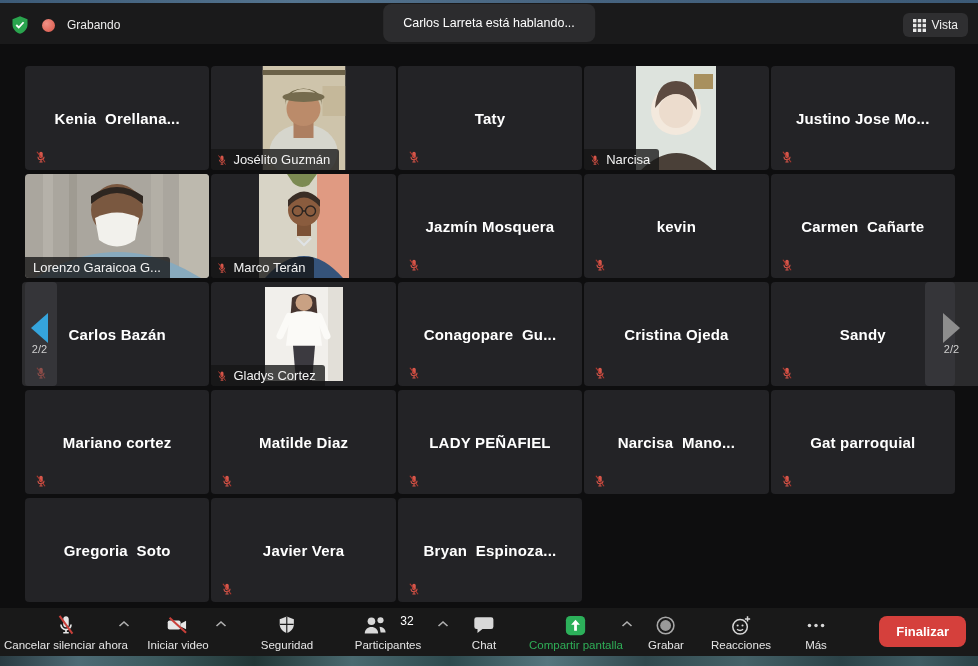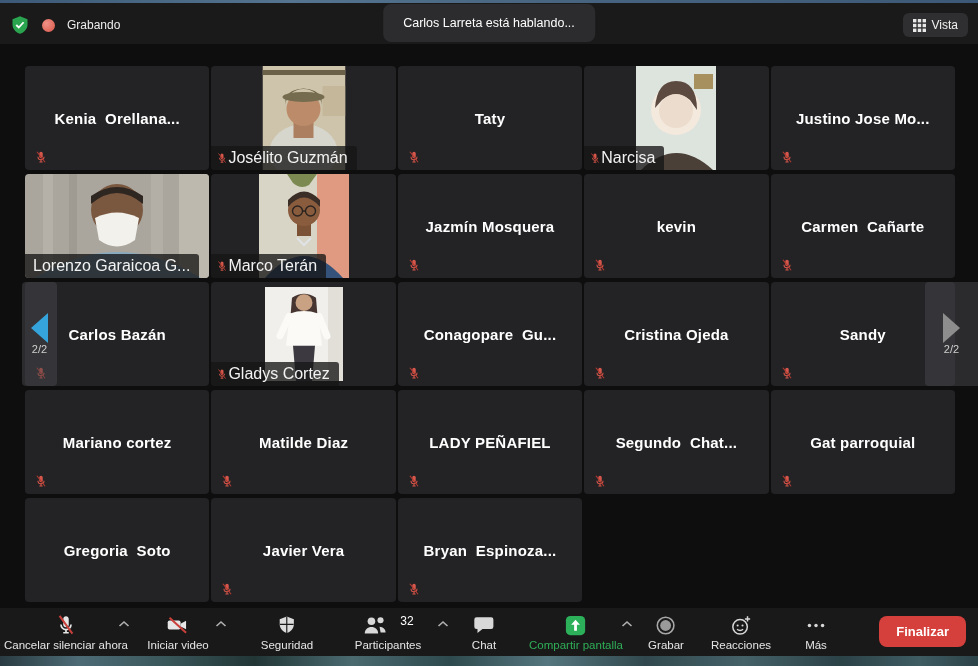--- a/index.html
+++ b/index.html
@@ -28,22 +28,22 @@
   .tile{background:#232326;border-radius:4px;position:relative;overflow:hidden;}
   .cname{position:absolute;inset:0;display:flex;align-items:center;justify-content:center;
     color:#fff;font-weight:700;font-size:15px;text-align:center;padding:0 6px;
     white-space:pre-wrap;letter-spacing:.2px;}
   .micwrap{position:absolute;left:9px;bottom:6px;width:14px;height:14px;}
   .micwrap svg{width:100%;height:100%;display:block;}
   .vid{position:absolute;top:0;bottom:0;left:50%;transform:translateX(-50%);}
   .vid svg{width:100%;height:100%;display:block;}
   .vid.inset{top:5px;bottom:5px;}
   .vlabel{position:absolute;left:0;bottom:0;background:rgba(22,22,22,.78);
-    color:#f2f2f2;font-size:16px;padding:3px 9px 3px 5px;display:flex;
-    align-items:center;border-radius:0 3px 0 0;max-width:96%;white-space:pre;}
+    color:#f2f2f2;font-size:13px;padding:3px 9px 3px 5px;display:flex;
+    align-items:center;gap:5px;border-radius:0 3px 0 0;max-width:96%;white-space:pre;}
   .vlabel .lmic{width:12px;height:12px;flex:none;}
   .vlabel .lmic svg{width:100%;height:100%;display:block;}
   .vlabel.nomic{padding-left:8px;}
   
   .pageL,.pageR{position:absolute;top:282px;height:104px;
     background:rgba(72,72,75,.5);display:flex;flex-direction:column;
     align-items:center;justify-content:center;gap:0;}
   .pageL{left:22px;width:35px;border-radius:4px;}
   .pageR{right:0;width:53px;border-radius:4px 0 0 4px;}
   .arrowL{width:0;height:0;border-top:15px solid transparent;
@@ -341,21 +341,21 @@
       <span class="micwrap">
         <svg viewBox="0 0 24 24">
           <path d="M12 3a3 3 0 0 1 3 3v5.2a3 3 0 0 1-6 0V6a3 3 0 0 1 3-3z" fill="#d5564a"></path>
           <path d="M6.8 11.5a5.2 5.2 0 0 0 10.4 0" fill="none" stroke="#d5564a" stroke-width="1.8"></path>
           <path d="M12 16.7V20.5M9.2 20.5h5.6" stroke="#d5564a" stroke-width="1.8"></path>
           <line x1="5" y1="3" x2="19" y2="21" stroke="#b03a30" stroke-width="2"></line>
         </svg>
       </span>
     </div>
     <div class="tile">
-      <div class="cname">Segundo  Chat...</div>
+      <div class="cname">Narcisa  Mano...</div>
       <span class="micwrap">
         <svg viewBox="0 0 24 24">
           <path d="M12 3a3 3 0 0 1 3 3v5.2a3 3 0 0 1-6 0V6a3 3 0 0 1 3-3z" fill="#d5564a"></path>
           <path d="M6.8 11.5a5.2 5.2 0 0 0 10.4 0" fill="none" stroke="#d5564a" stroke-width="1.8"></path>
           <path d="M12 16.7V20.5M9.2 20.5h5.6" stroke="#d5564a" stroke-width="1.8"></path>
           <line x1="5" y1="3" x2="19" y2="21" stroke="#b03a30" stroke-width="2"></line>
         </svg>
       </span>
     </div>
     <div class="tile">

